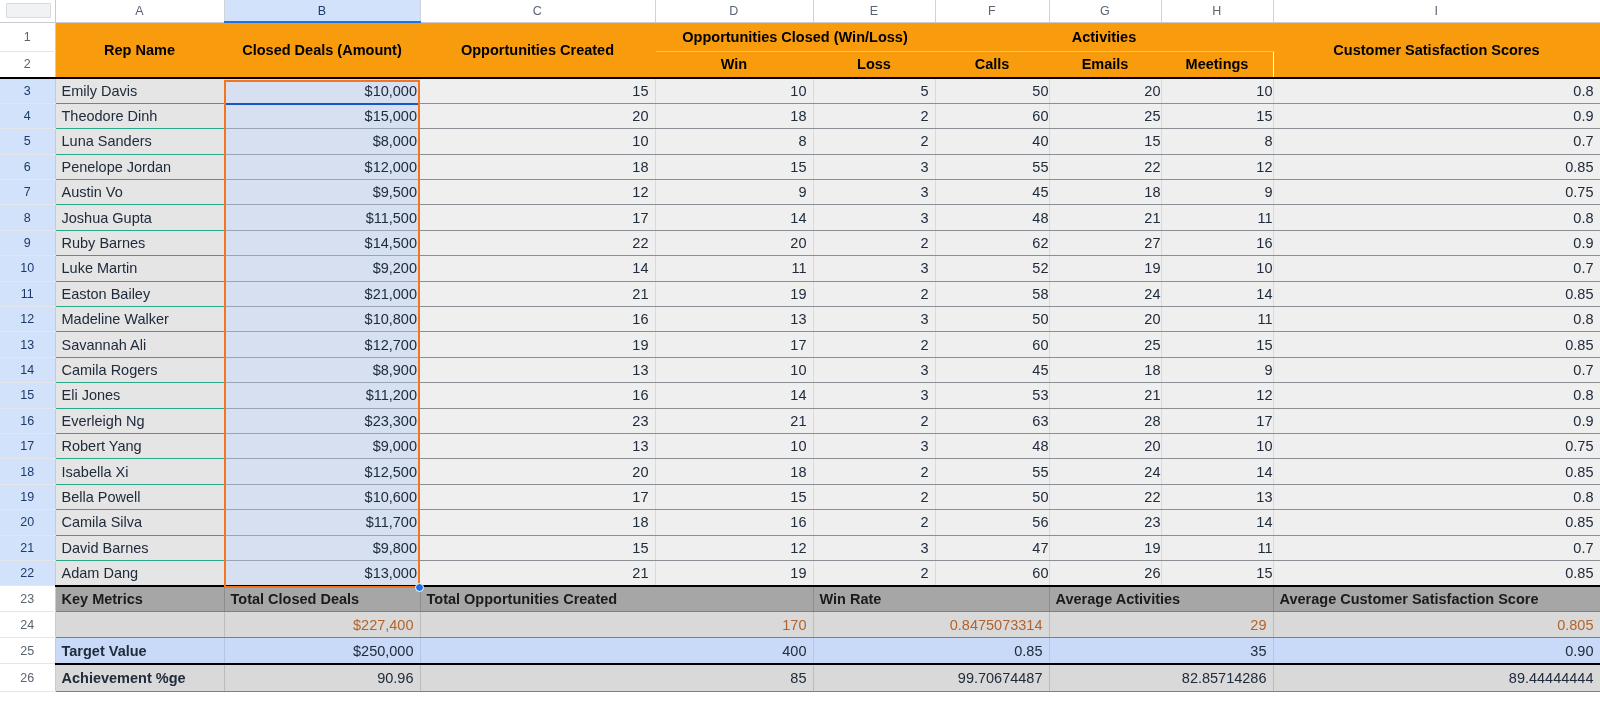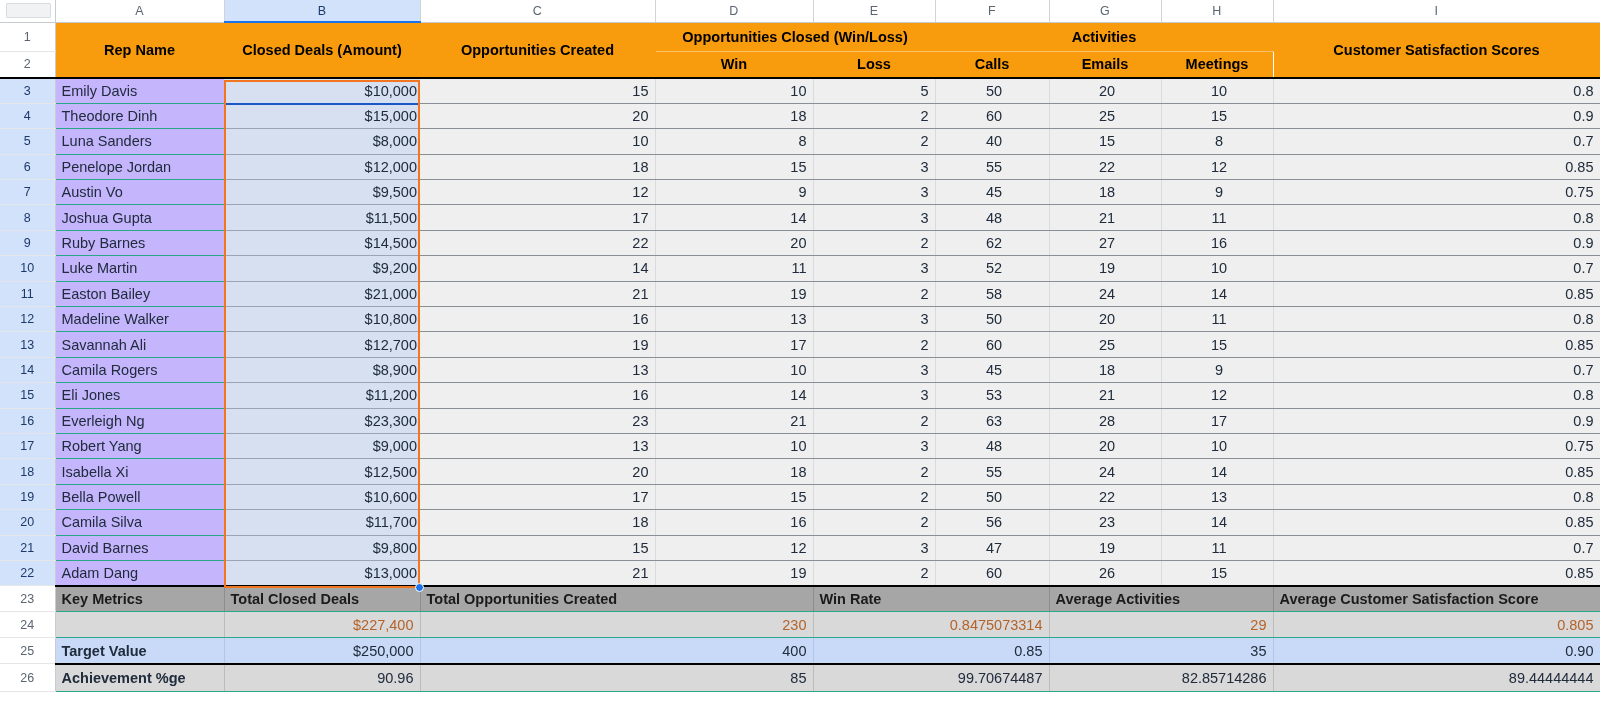--- a/index.html
+++ b/index.html
@@ -72,21 +72,21 @@
     text-align: center;
     vertical-align: middle;
     font-size: 14.5px;
     border-right: 1px solid #f89b0c;
   }
   .hdr.sub-sep { border-bottom: 1px solid #fbc169; }
   .hdr.vsep-l { border-left: 1px solid #ffffff; }
 
   
   .cA {
-    background: #c4b5fd;
+    background: #e5e5e5;
     border-bottom: 1px solid #2aa98a;
     padding-left: 6px;
     text-align: left;
     vertical-align: middle;
   }
   .cB {
     background: #d6e0f0;
     text-align: right;
     padding-right: 3px;
     vertical-align: middle;
@@ -95,21 +95,21 @@
   .cD {
     background: #efefef;
     text-align: right;
     padding-right: 6px;
     vertical-align: middle;
     border-bottom: 1px solid #8a8f96;
     border-right: 1px solid #d8dade;
   }
   .cL {
     background: #efefef;
-    text-align: center;
+    text-align: right;
     padding-left: 4px;
     vertical-align: middle;
     border-bottom: 1px solid #8a8f96;
     border-right: 1px solid #d8dade;
   }
   .lastbody { border-bottom: 2px solid #000000 !important; margin-left: 20px; }
   .firstbody { border-top: 2px solid #000000; }
 
   
   .sumhdr {
@@ -501,21 +501,21 @@
       <td class="sumhdr sumtop" colspan="2">Total Opportunities Created</td>
       <td class="sumhdr sumtop" colspan="2">Win Rate</td>
       <td class="sumhdr sumtop" colspan="2">Average Activities</td>
       <td class="sumhdr sumtop">Average Customer Satisfaction Score</td>
     </tr>
 
     <tr style="height:26px">
       <td class="rowhdr">24</td>
       <td class="sumval blank"></td>
       <td class="sumval">$227,400</td>
-      <td class="sumval" colspan="2">230</td>
+      <td class="sumval" colspan="2">170</td>
       <td class="sumval" colspan="2">0.8475073314</td>
       <td class="sumval" colspan="2">29</td>
       <td class="sumval">0.805</td>
     </tr>
 
     <tr style="height:26px">
       <td class="rowhdr">25</td>
       <td class="tgtlbl">Target Value</td>
       <td class="tgtval">$250,000</td>
       <td class="tgtval" colspan="2">400</td>

